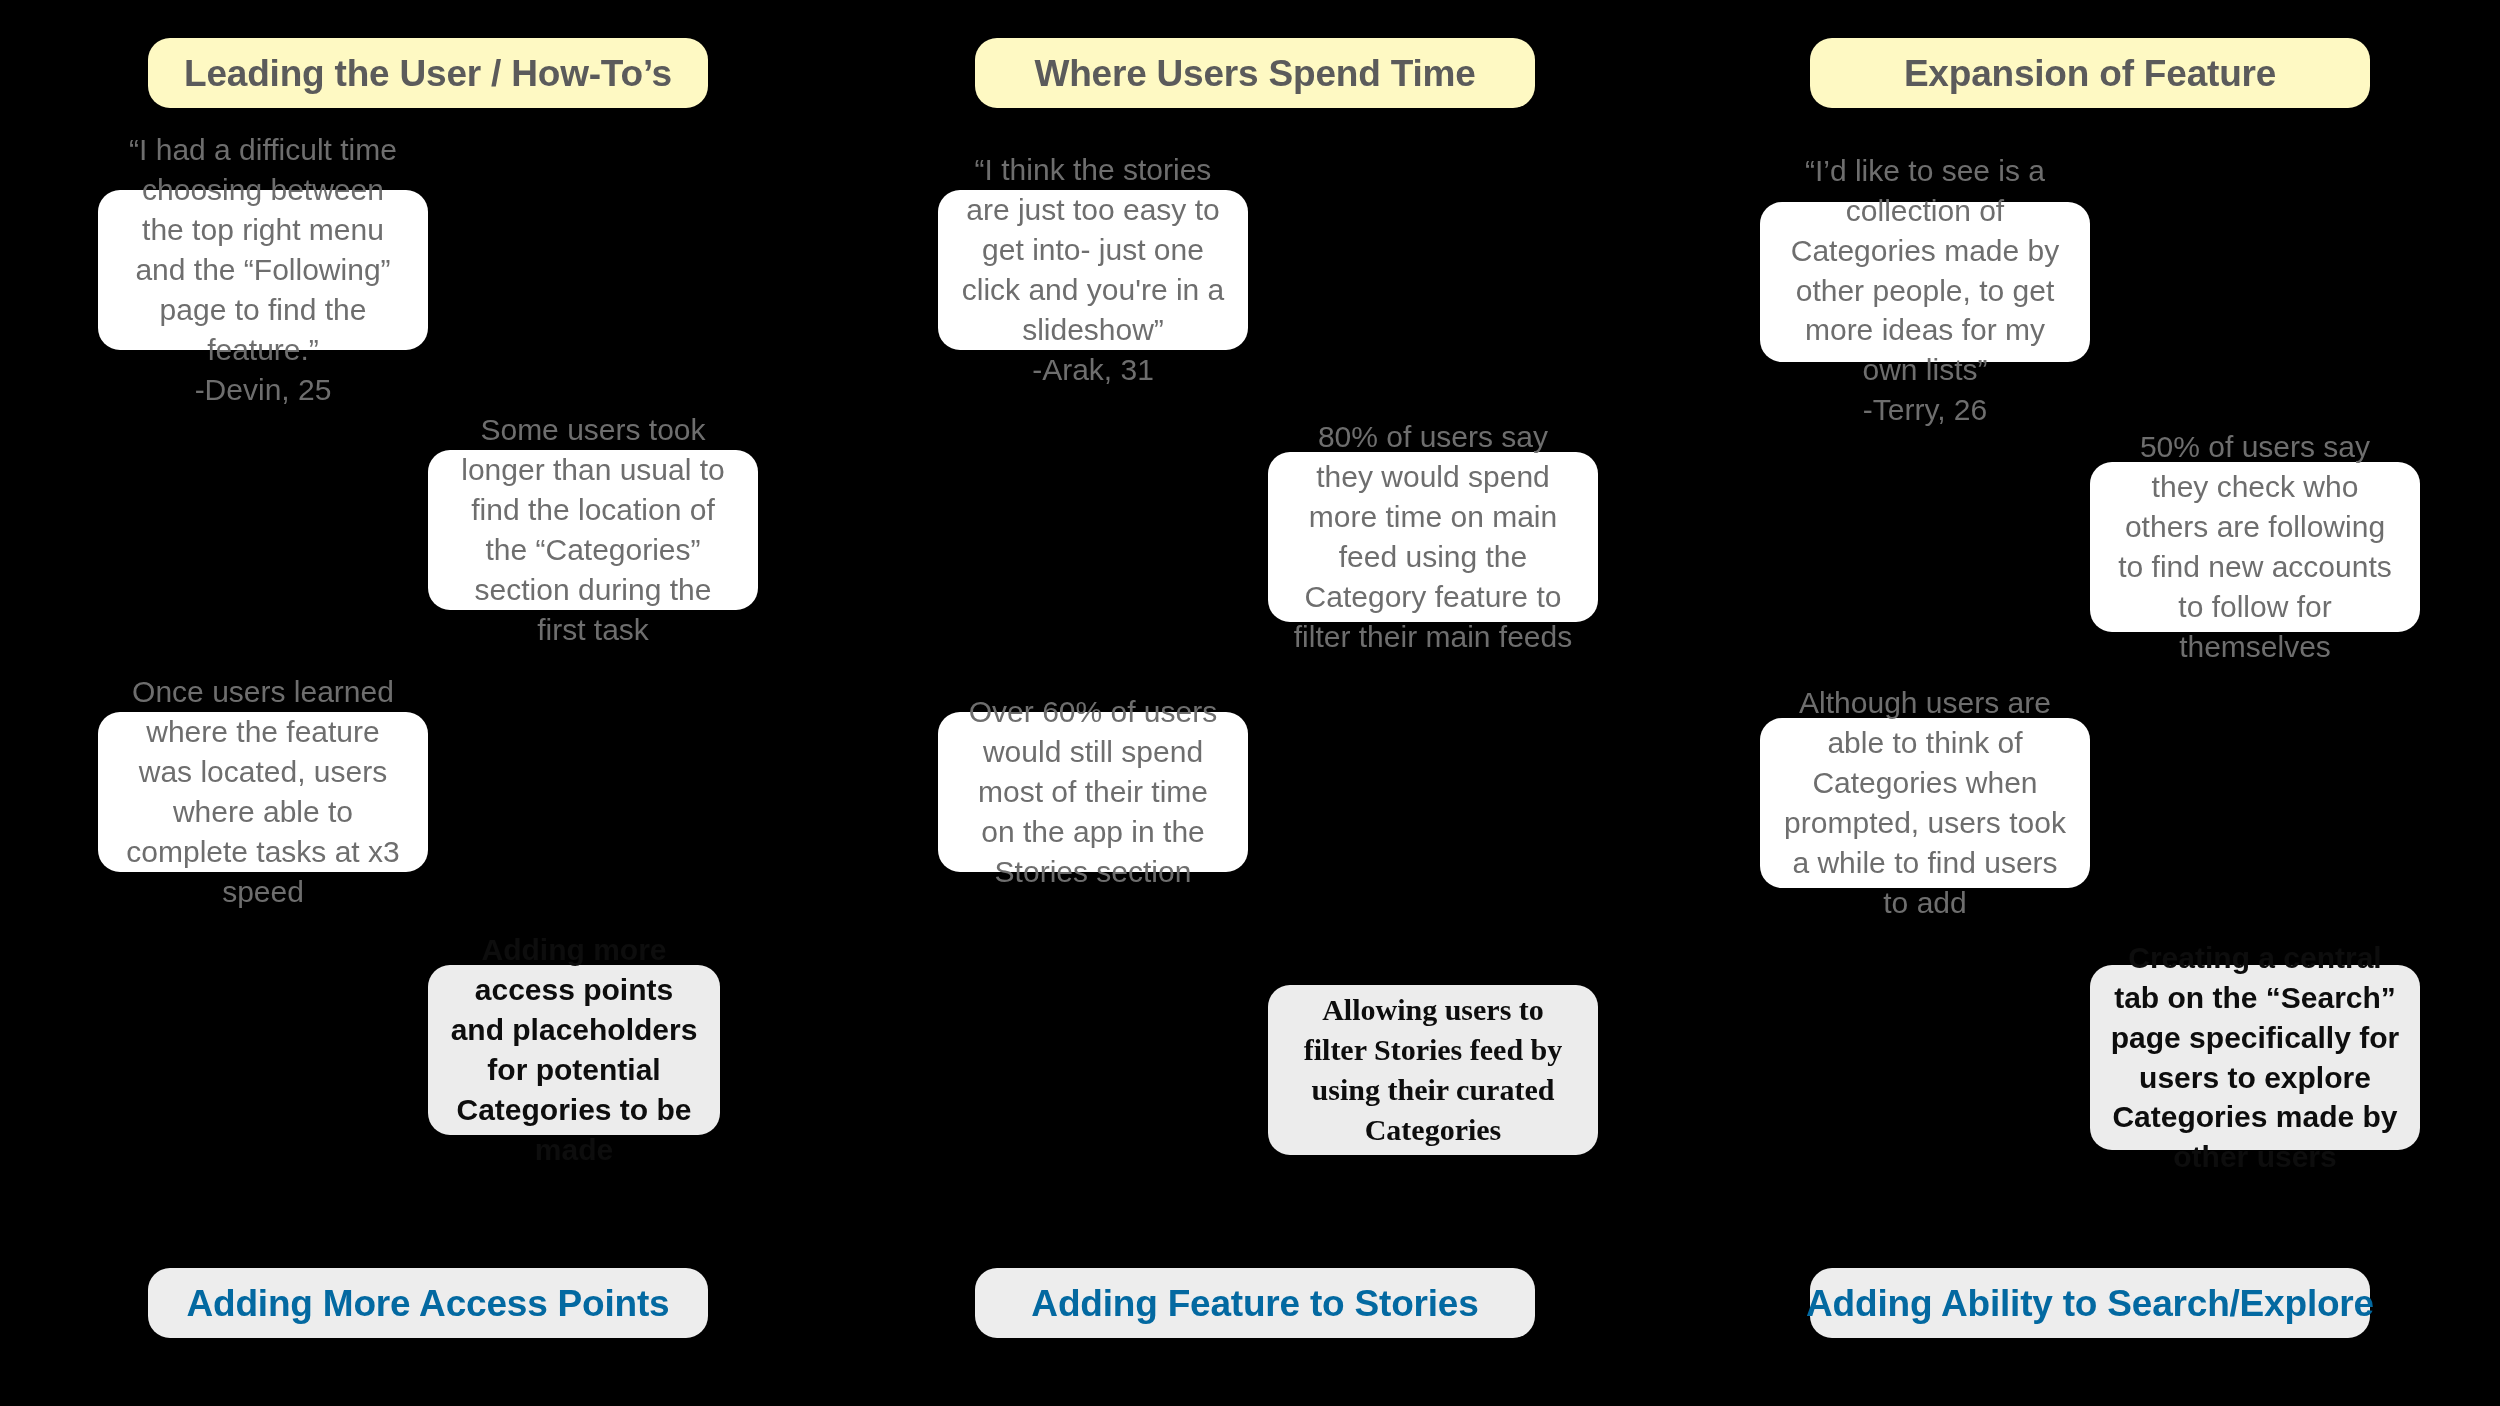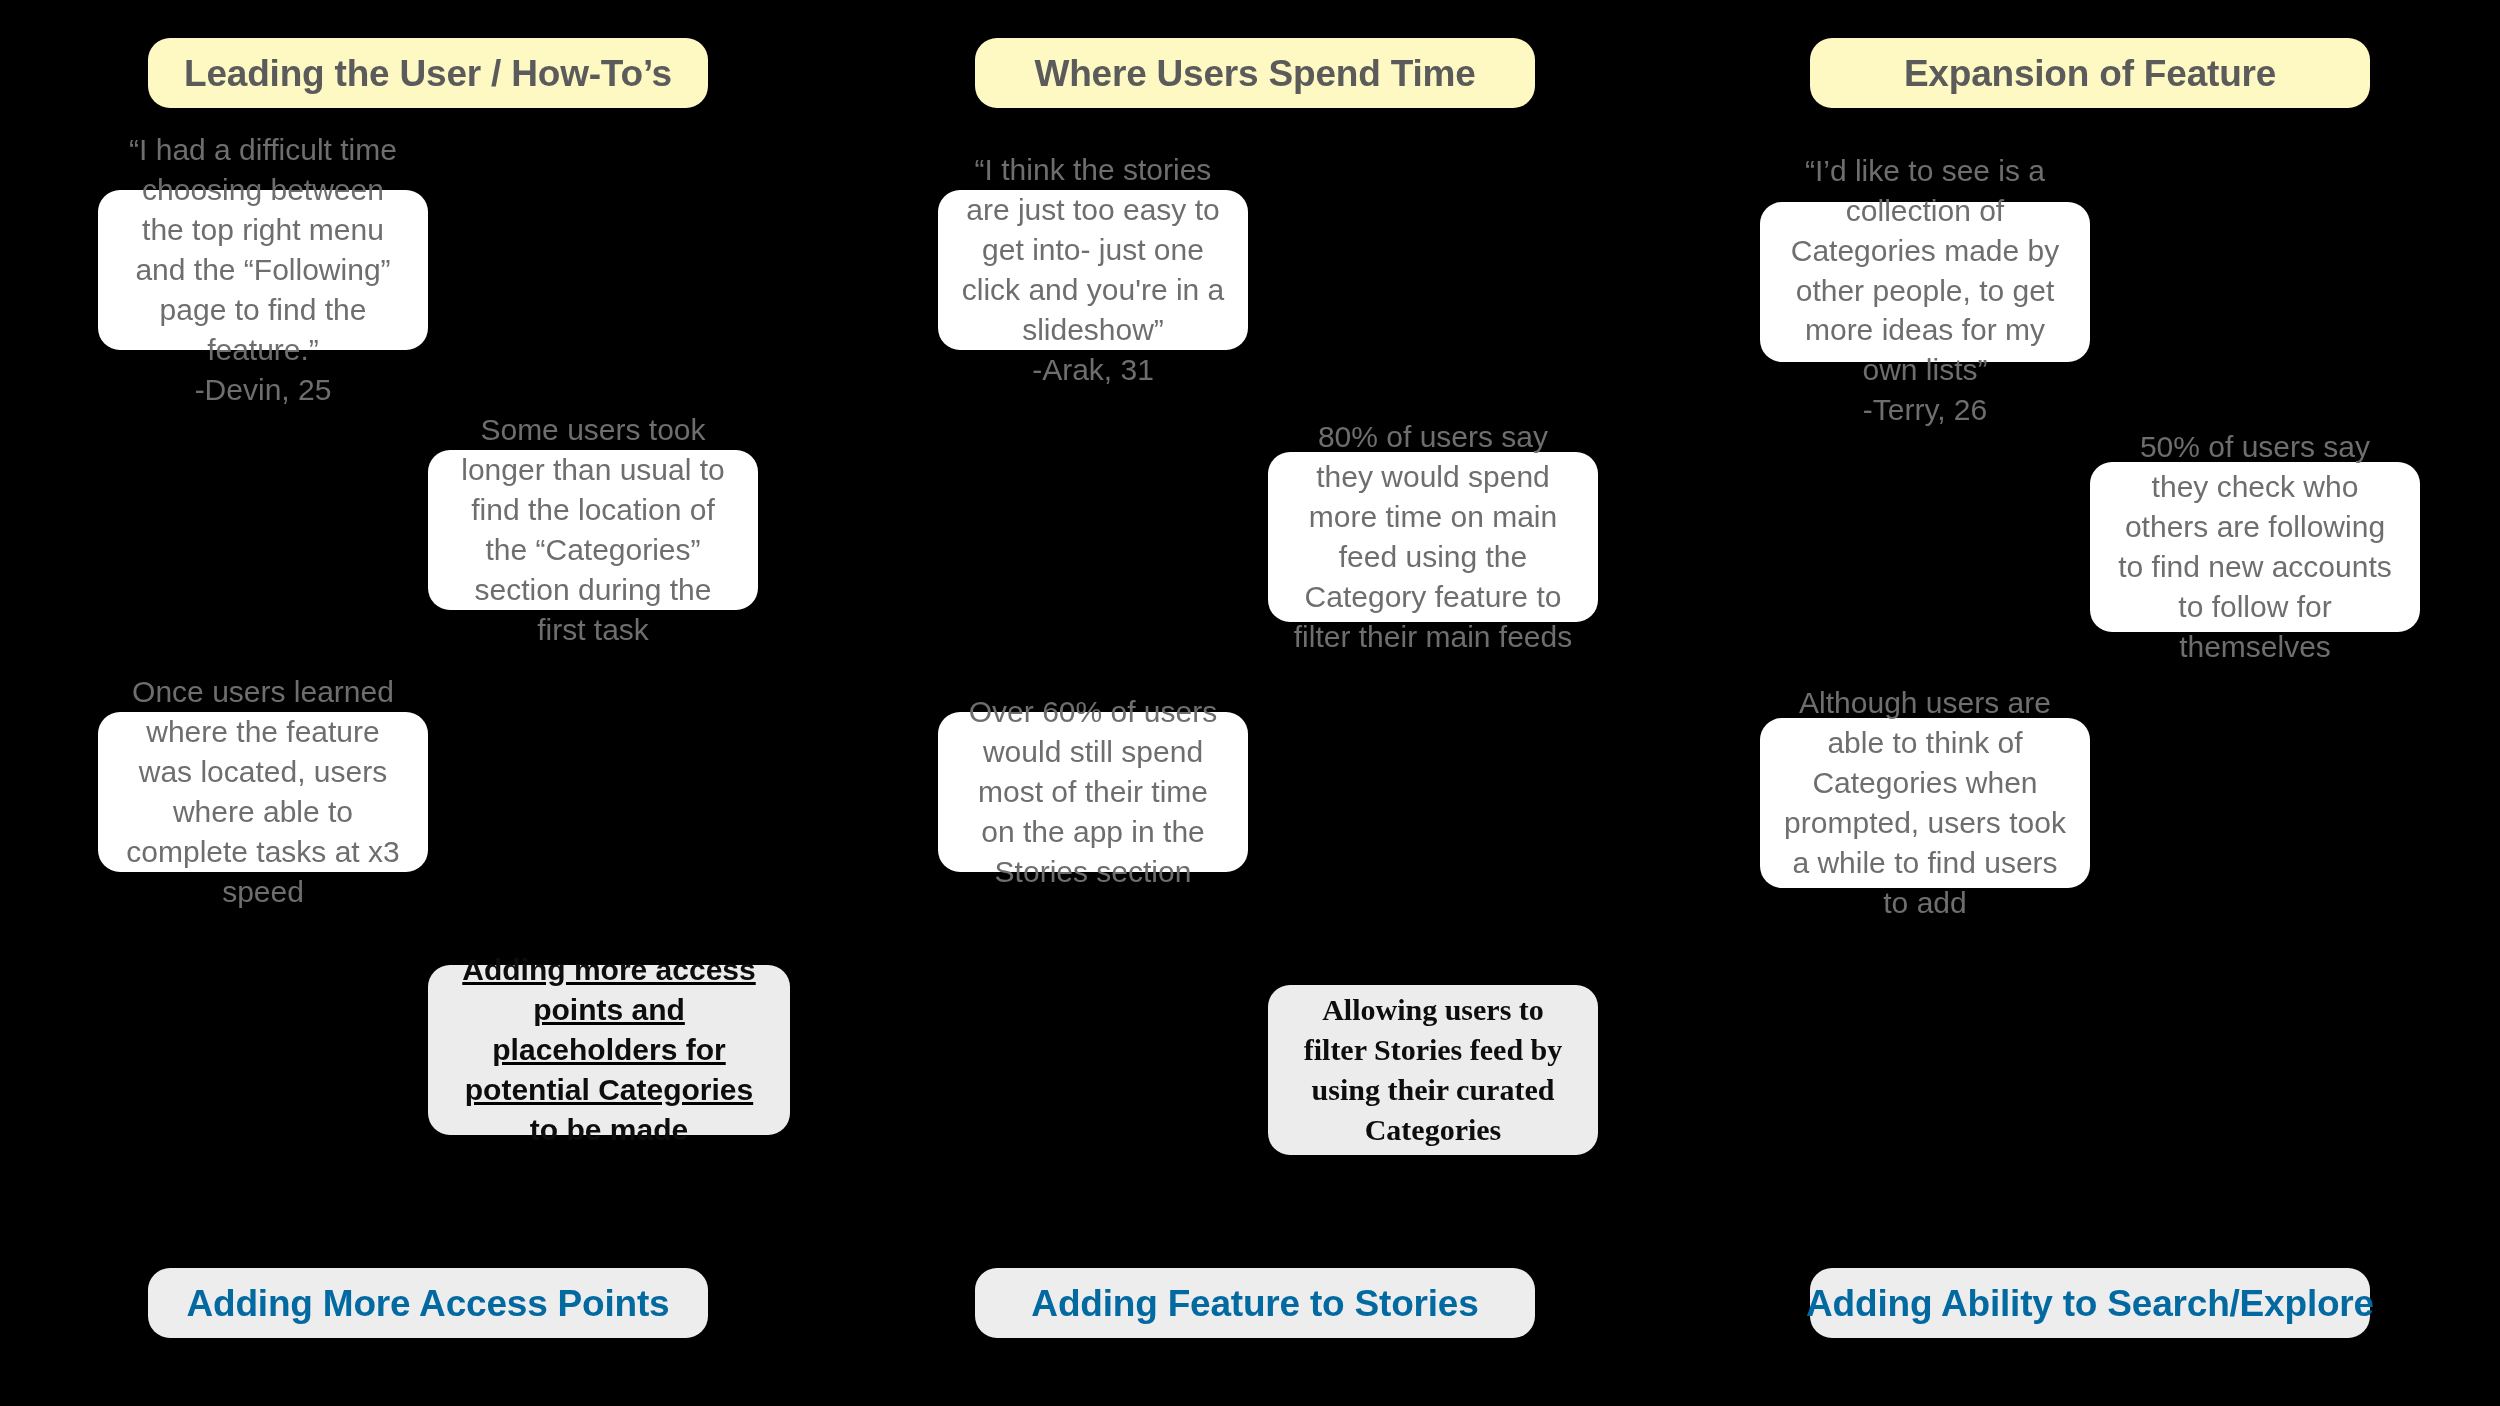--- a/index.html
+++ b/index.html
@@ -110,21 +110,21 @@
     <div class="card insight" style="left: 78px; top: 190px; width: 330px; height: 160px;">
       <span class="card-text" style="white-space: pre-line;">“I had a difficult time choosing between the top right menu and the “Following” page to find the feature.”
 -Devin, 25</span>
     </div>
     <div class="card insight" style="left: 408px; top: 450px; width: 330px; height: 160px;">
       <span class="card-text" style="white-space: pre-line;">Some users took longer than usual to find the location of the “Categories” section during the first task</span>
     </div>
     <div class="card insight" style="left: 78px; top: 712px; width: 330px; height: 160px;">
       <span class="card-text" style="white-space: pre-line;">Once users learned where the feature was located, users where able to complete tasks at x3 speed</span>
     </div>
-    <div class="card solution" style="left: 408px; top: 965px; width: 362px; height: 170px; text-decoration: underline;">
+    <div class="card solution" style="left: 408px; top: 965px; width: 292px; height: 170px;">
       <span class="card-text" style="white-space: pre-line;">Adding more access points and placeholders for potential Categories to be made</span>
     </div>
     <div class="footer-pill" style="left: 128px; top: 1268px; width: 560px; height: 70px;">
       <span class="footer-pill-label">Adding More Access Points</span>
     </div>
   </div>
 
   <div class="column" id="col-1">
     <div class="header-pill" style="left: 85px; top: 38px; width: 560px; height: 70px;">
       <span class="header-pill-label">Where Users Spend Time</span>
@@ -154,18 +154,21 @@
     <div class="card insight" style="left: 50px; top: 202px; width: 330px; height: 160px;">
       <span class="card-text" style="white-space: pre-line; margin-top: 17px;">“I’d like to see is a collection of Categories made by other people, to get more ideas for my own lists”
 -Terry, 26</span>
     </div>
     <div class="card insight" style="left: 380px; top: 462px; width: 330px; height: 170px;">
       <span class="card-text" style="white-space: pre-line;">50% of users say they check who others are following to find new accounts to follow for themselves</span>
     </div>
     <div class="card insight" style="left: 50px; top: 718px; width: 330px; height: 170px;">
       <span class="card-text" style="white-space: pre-line;">Although users are able to think of Categories when prompted, users took a while to find users to add</span>
     </div>
+    <div class="card solution" style="left: 380px; top: 965px; width: 330px; height: 185px;">
+      <span class="card-text" style="white-space: pre-line;">Creating a central tab on the “Search” page specifically for users to explore Categories made by other users</span>
+    </div>
     <div class="footer-pill" style="left: 100px; top: 1268px; width: 560px; height: 70px;">
       <span class="footer-pill-label">Adding Ability to Search/Explore</span>
     </div>
   </div>
 
 </div>
 
 </body></html>

